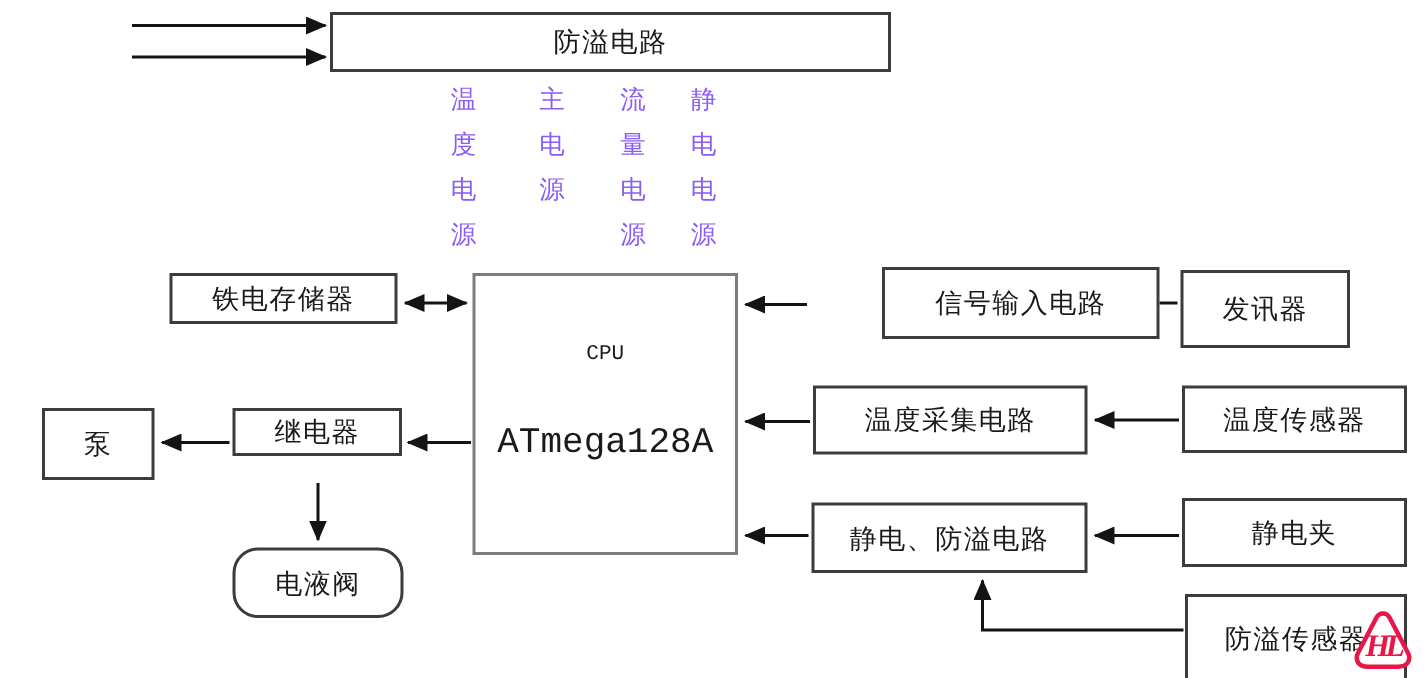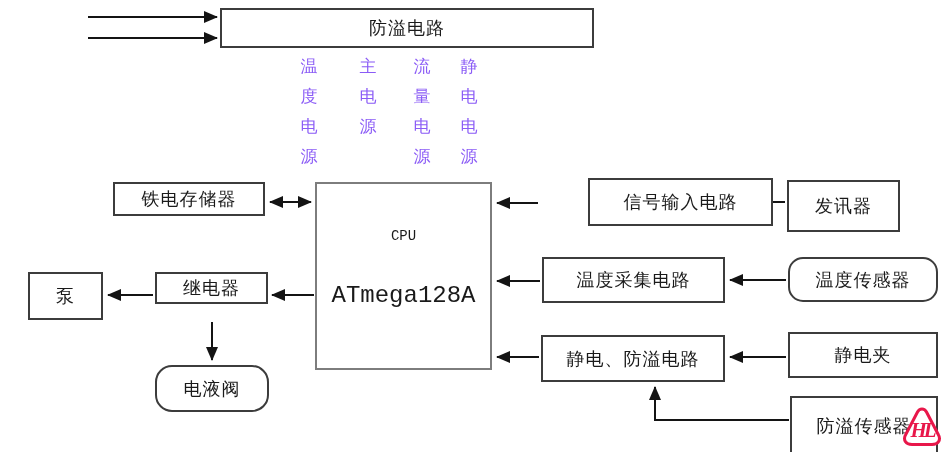--- a/index.html
+++ b/index.html
@@ -19,21 +19,21 @@
   .b-cpu .cpu1{position:absolute;left:0;top:44px;width:100%;text-align:center;
     font-family:"Liberation Mono","DejaVu Sans Mono",monospace;font-size:14px;letter-spacing:0;}
   .b-cpu .cpu2{position:absolute;left:0;top:98px;width:100%;text-align:center;
     font-family:"Liberation Mono","DejaVu Sans Mono",monospace;font-size:24px;letter-spacing:0;}
   .b-pump{left:28px;top:272px;width:75px;height:48px;}
   .b-relay{left:155px;top:272px;width:113px;height:32px;}
   .b-valve{left:155px;top:365px;width:114px;height:47px;border-radius:17px;}
   .b-signal{left:540px;top:178px;width:185px;height:48px;margin-left:48px;}
   .b-trans{left:787px;top:180px;width:113px;height:52px;}
   .b-tempacq{left:542px;top:257px;width:183px;height:46px;}
-  .b-tempsensor{left:788px;top:257px;width:150px;height:45px;border-radius:15px;}
+  .b-tempsensor{left:788px;top:257px;width:150px;height:45px;}
   .b-staticovf{left:541px;top:335px;width:184px;height:47px;}
   .b-staticclamp{left:788px;top:332px;width:150px;height:46px;}
   .b-ovfsensor{left:790px;top:396px;width:148px;height:60px;}
   .vlabel{
     position:absolute;top:52px;width:20px;font-size:17px;line-height:30px;
     text-align:center;word-break:break-all;z-index:2;color:#8b5cf6;
   }
   .v1{left:299px;} .v2{left:358px;text-align:center;} .v3{left:412px;} .v4{left:459px;}
   .logo{position:absolute;left:902px;top:406px;width:40px;height:44px;z-index:3;}
 </style>

